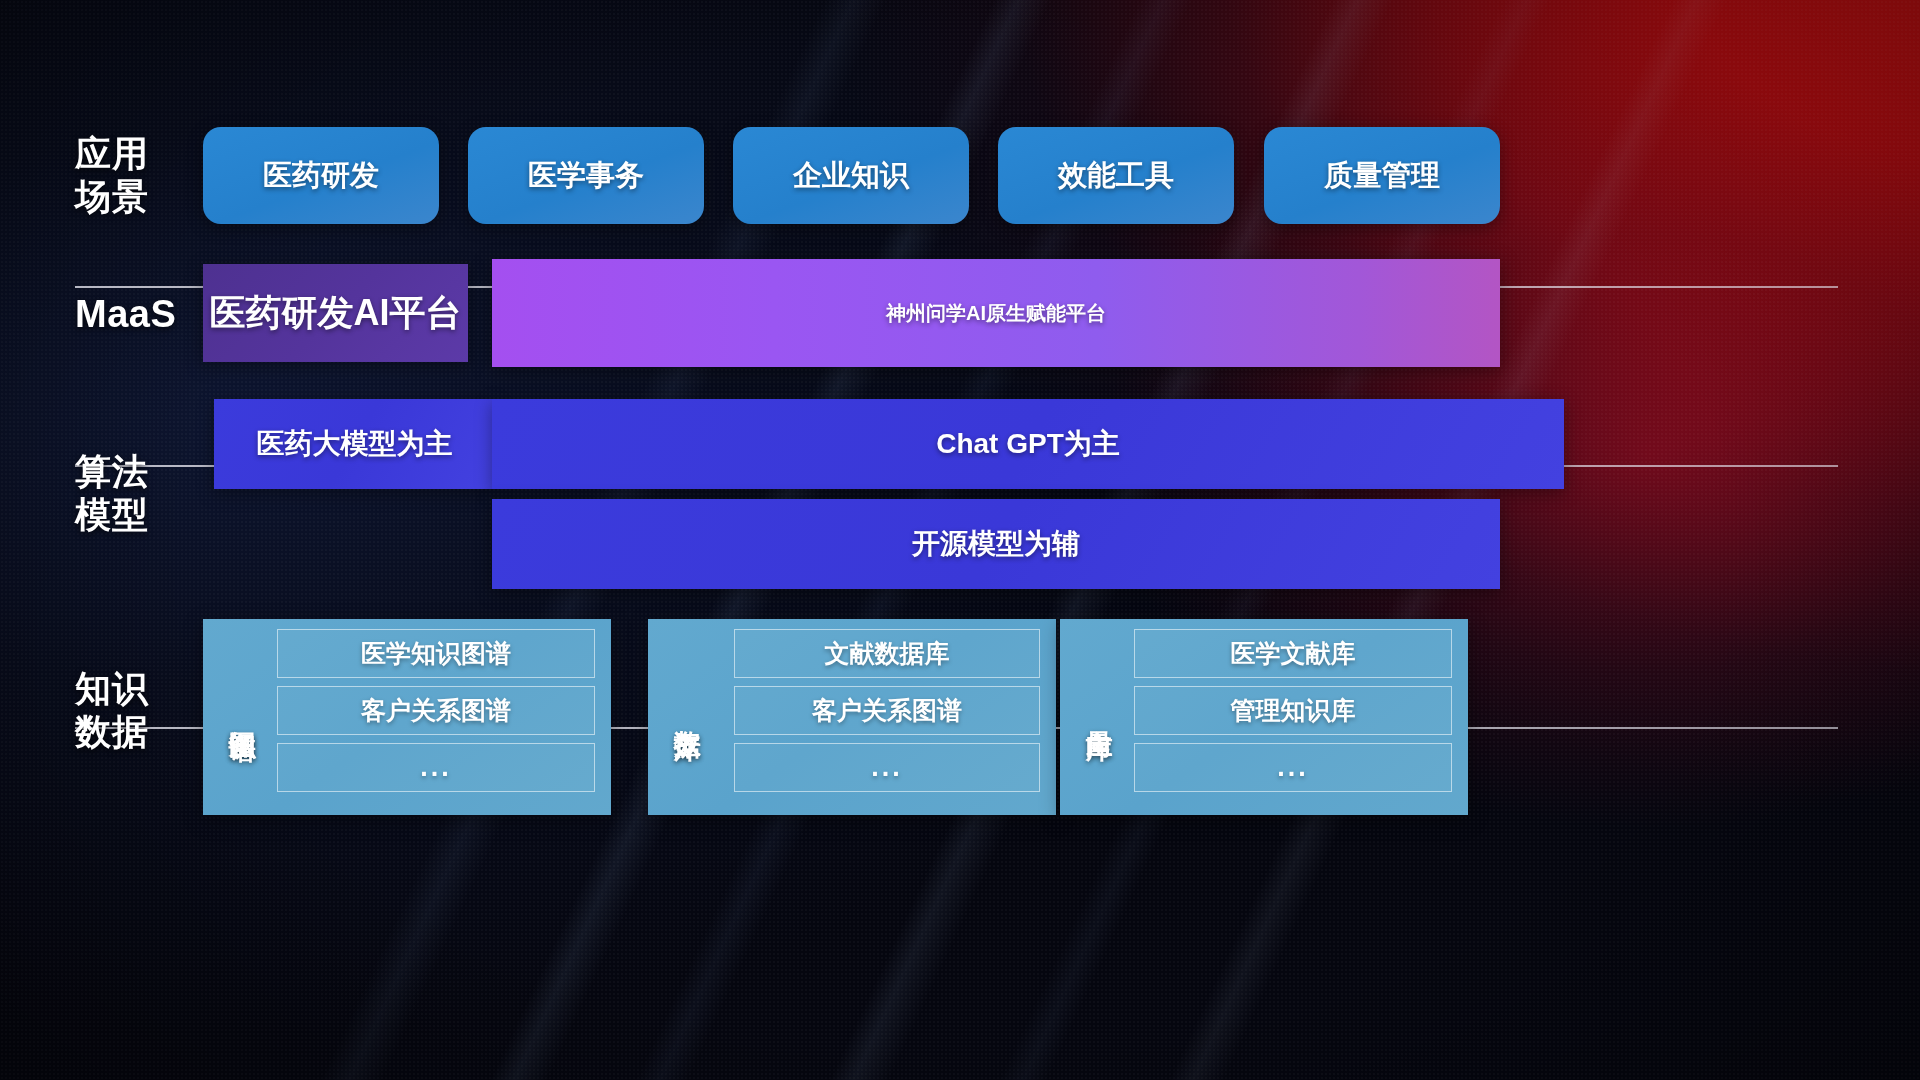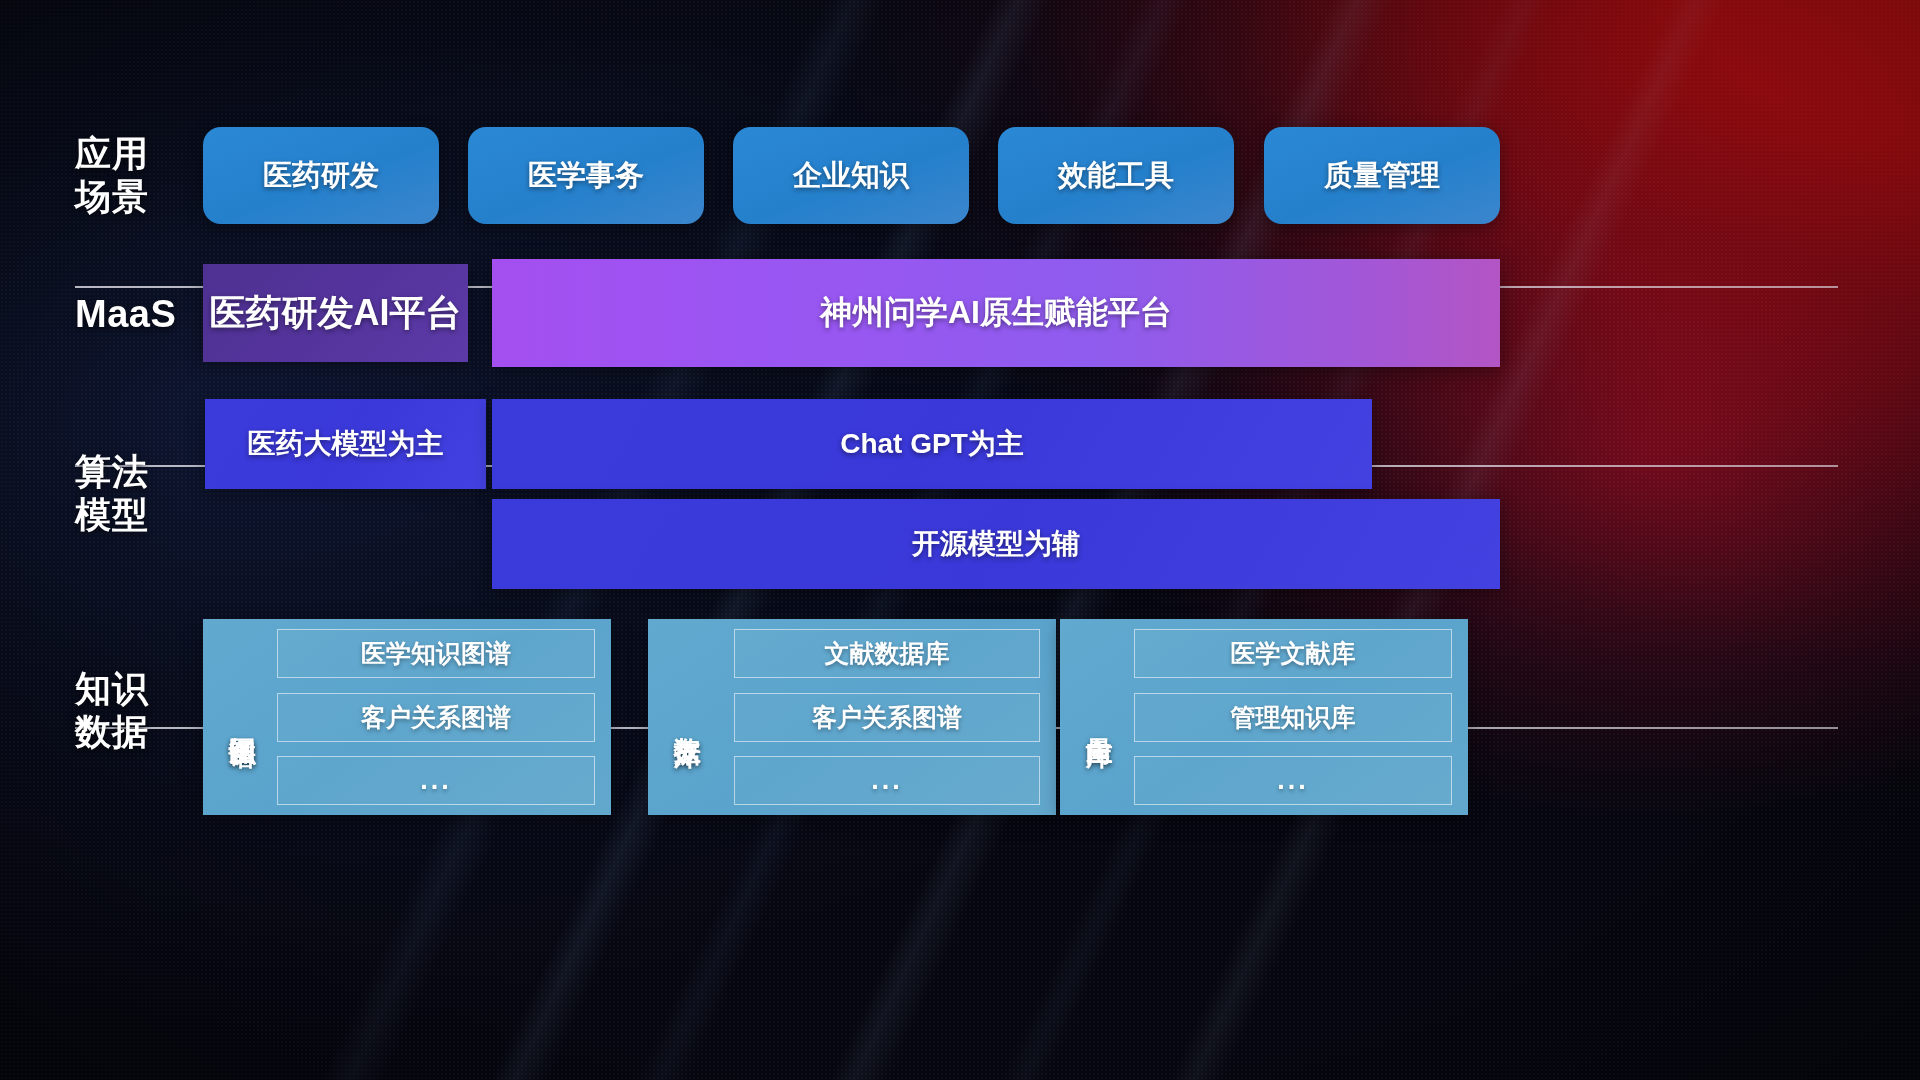--- a/index.html
+++ b/index.html
@@ -122,47 +122,47 @@
     width: 265px;
     font-size: 36px;
     background: linear-gradient(135deg, #4e3191 0%, #54349c 50%, #5c3aa8 100%);
     box-shadow: 0 4px 16px rgba(0,0,0,0.35);
   }
   .maas-right {
     top: 237px;
     height: 108px;
     left: 492px;
     width: 1008px;
-    font-size: 32px;
+    font-size: 20px;
     background: linear-gradient(90deg, #a44ff0 0%, #9a56f2 28%, #8f5cee 60%, #a257d8 86%, #b355c4 100%);
     box-shadow: 0 4px 18px rgba(0,0,0,0.35);
   }
 
   
   .algo-box {
     font-size: 28px;
     background: linear-gradient(120deg, #3b3bdc 0%, #3a38d8 50%, #4341e0 100%);
     box-shadow: 0 4px 16px rgba(0,0,0,0.35);
   }
-  .algo-l1 { top: 377px; height: 90px; left: 205px; width: 281px; }
+  .algo-l1 { top: 377px; height: 90px; left: 214px; width: 281px; }
   .algo-l2 { top: 477px; height: 90px; left: 203px; width: 265px; }
-  .algo-r1 { top: 377px; height: 90px; left: 492px; width: 880px; }
+  .algo-r1 { top: 377px; height: 90px; left: 492px; width: 1072px; }
   .algo-r2 { top: 477px; height: 90px; left: 492px; width: 1008px; }
 
   
   .kd-panel {
     position: absolute;
     top: 597px;
     height: 196px;
     background: linear-gradient(145deg, #62a9cf 0%, #5aa3cc 50%, #62a8cd 100%);
     box-shadow: 0 5px 18px rgba(0,0,0,0.35);
     display: flex;
     align-items: center;
     box-sizing: border-box;
-    padding: 10px 12px 10px 16px;
+    padding: 10px 12px 23px 16px;
   }
   .kd-title {
     width: 46px;
     flex: 0 0 46px;
     color: #ffffff;
     font-weight: 700;
     font-size: 27px;
     line-height: 1.06;
     text-align: center;
     writing-mode: vertical-rl;

